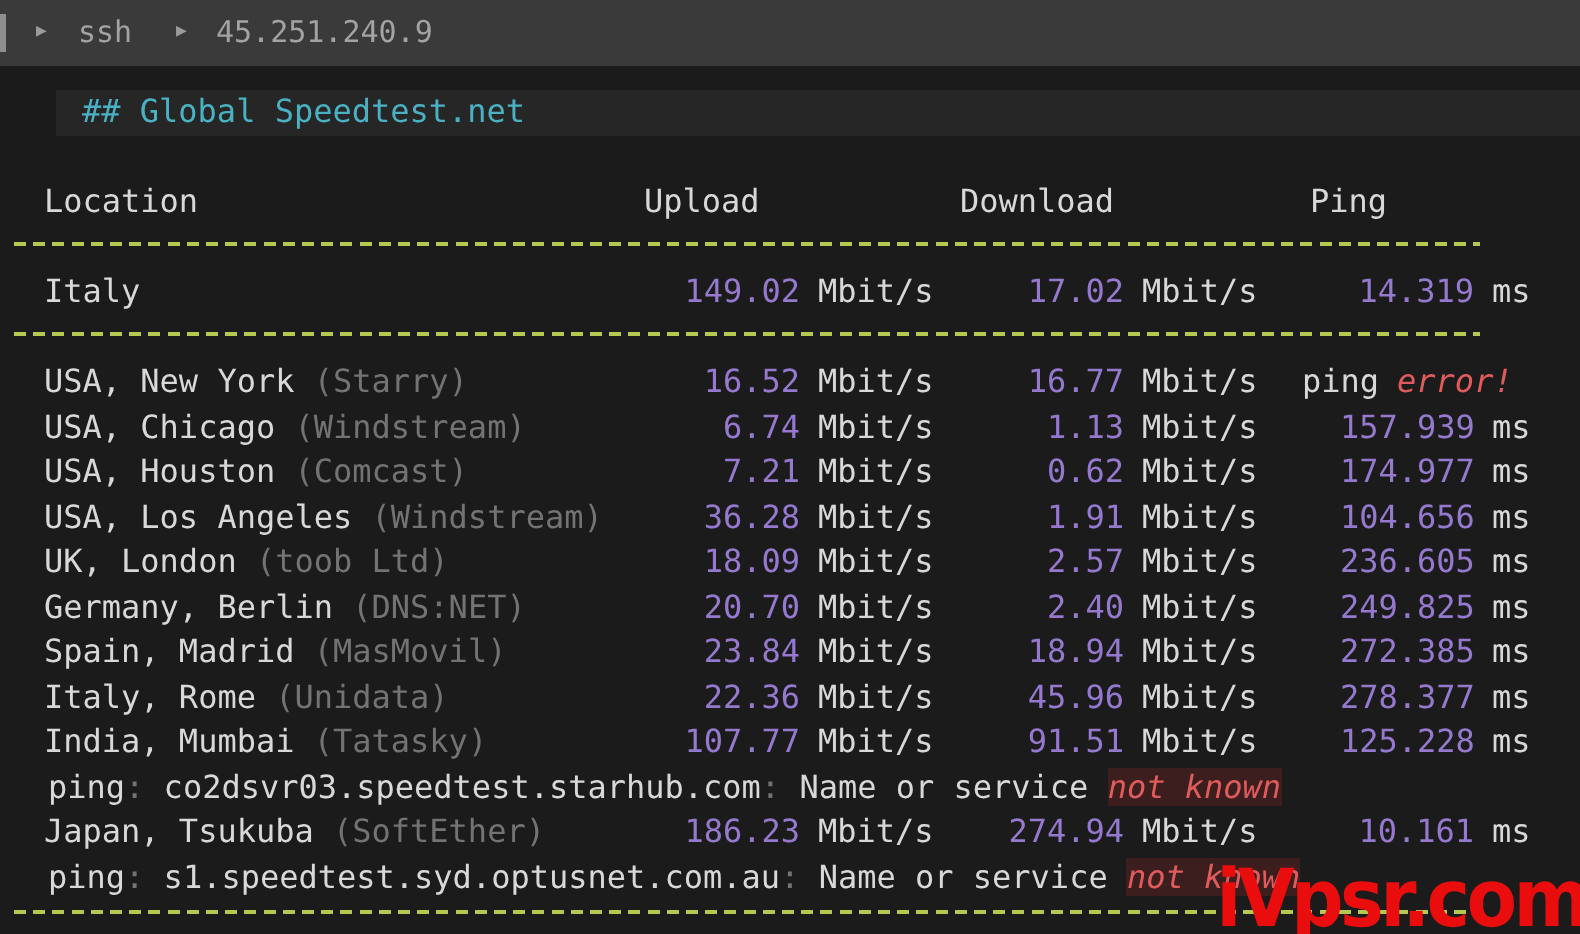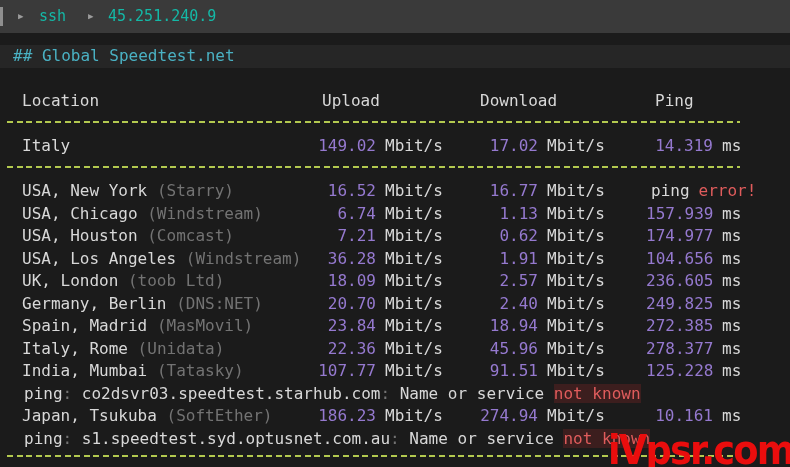--- a/index.html
+++ b/index.html
@@ -2,46 +2,46 @@
 <html><head>
 <meta charset="utf-8">
 <style>
   html,body{margin:0;padding:0;background:#000;}
   #app{position:relative;width:790px;height:467px;background:#1b1b1b;overflow:hidden;
        font-family:"DejaVu Sans Mono",monospace;font-size:16px;color:#d8d8d8;}
   
   #titlebar{position:absolute;top:0;left:0;width:790px;height:33px;background:#3a3a3a;}
   #titlebar .vbar{position:absolute;left:0;top:7px;width:3px;height:19px;background:#8f8f8f;}
   #titlebar .chev{position:absolute;top:0;height:33px;line-height:33px;font-size:9px;color:#9b9b9b;}
-  #titlebar .t{position:absolute;top:0;height:42px;line-height:33px;font-size:15px;color:#14b8a6;}
+  #titlebar .t{position:absolute;top:0;height:42px;line-height:33px;font-size:15px;color:#a3a3a3;}
   #chev1{left:18px;} #ssh-label{left:39px;} #chev2{left:88px;} #host-label{left:108px;}
   
   #term{position:absolute;top:33px;left:0;width:790px;height:434px;padding-top:12px;box-sizing:border-box;}
   .line{position:relative;height:22.5px;line-height:22.5px;white-space:pre;}
-  .line.heading{background:#262626;padding-left:13px;color:#4ab1c3;}
+  .line.heading{background:#262626;padding-left:13px;color:#4ab1c3;margin-left:28px;}
   .cell{position:absolute;top:0;white-space:pre;}
   .cell-loc{left:22px;}
   .cell-up{left:318px;}
   .cell-down{left:480px;}
   .cell-ping{left:646px;}
   .cell-pingerr{left:651px;}
   .num{display:inline-block;text-align:right;}
   .num-speed{width:58px;}
   .num-ping{width:67px;}
   .unit{padding-left:9px;}
   .errlabel{padding-right:9px;}
   .hdr-loc{left:22px;} .hdr-up{left:322px;} .hdr-down{left:480px;} .hdr-ping{left:655px;}
   .sepline{height:22.5px;box-sizing:border-box;padding-top:8px;}
   .sepline.bottom{height:17px;padding-top:5px;}
   .dash{margin-left:7px;width:733px;height:2px;
         background:repeating-linear-gradient(to right,#b3c94f 0 6px,transparent 6px 9.6px);}
   .pingline{padding-left:24px;}
   
-  .c-text{color:#d8d8d8;} .c-green{color:#737373;} .c-purple{color:#9579cf;}
-  .c-red{color:#e05c5c;} .err-bg{background:#3c1e1e;}
+  .c-text{color:#d8d8d8;} .c-green{color:#737373;} .c-purple{color:#9579cf;margin-left:24px;}
+  .c-red{color:#e05c5c;font-style:italic;} .err-bg{background:#3c1e1e;}
   
   #watermark{position:absolute;right:-3px;bottom:-6px;z-index:5;color:#ea0d0d;
              font-family:"DejaVu Sans",sans-serif;font-weight:700;font-size:40px;
              letter-spacing:-2px;transform:scaleX(0.92);transform-origin:right bottom;}
 </style>
 </head>
 <body>
 
 <div id="app">
 

